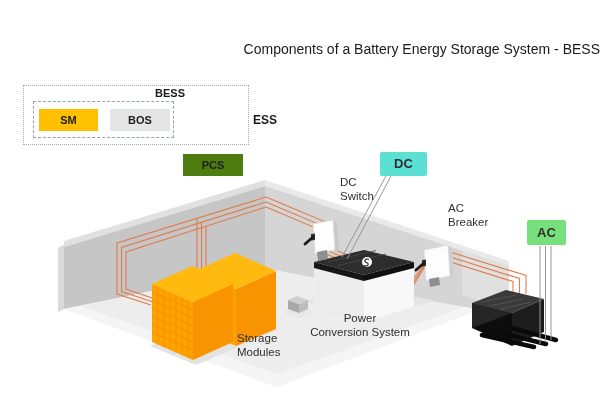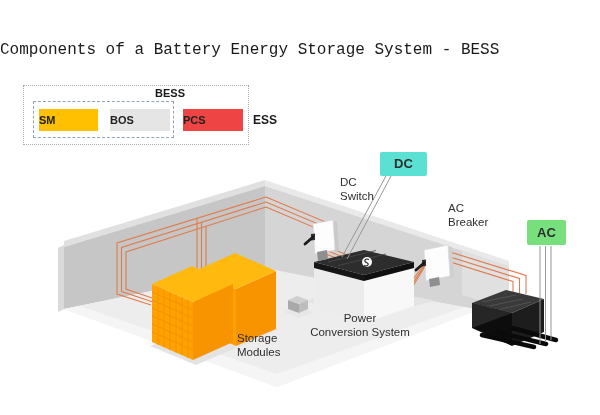--- a/index.html
+++ b/index.html
@@ -1,26 +1,26 @@
 <!DOCTYPE html>
 <html><head>
 <meta charset="utf-8">
 <style>
   html,body{margin:0;padding:0;background:#ffffff;}
   .stage{position:relative;width:600px;height:415px;background:#fff;overflow:hidden;
          font-family:"Liberation Sans",sans-serif;}
-  .title{position:absolute;left:0;top:41px;width:100%;text-align:left;
-         font-family:Liberation Mono, monospace;font-size:16px;color:#1a1a1a;letter-spacing:0px;}
+  .title{position:absolute;left:0;top:41px;width:100%;text-align:right;
+         font-family:Liberation Sans, sans-serif;font-size:14px;color:#1a1a1a;letter-spacing:0px;}
   .legend-outer{position:absolute;left:23px;top:85px;width:226px;height:60px;
                 border:1px dotted #a9a9a9;box-sizing:border-box;}
   .legend-bess{position:absolute;left:23px;top:87px;width:162px;text-align:right;
                font-size:11px;font-weight:bold;color:#1a1a1a;}
   .legend-inner{position:absolute;left:33px;top:101px;width:141px;height:37px;
                 border:1px dashed #93a3b1;box-sizing:border-box;}
-  .swatch{position:absolute;top:109px;height:22px;line-height:22px;text-align:left;
+  .swatch{position:absolute;top:109px;height:22px;line-height:22px;text-align:center;
           font-size:11px;font-weight:bold;color:#212121;}
   .sw-sm{left:39px;width:59px;}
   .sw-bos{left:110px;width:60px;}
   .sw-pcs{left:183px;width:60px;}
   .legend-ess{position:absolute;left:253px;top:109px;height:22px;line-height:22px;
               font-size:12px;font-weight:bold;color:#1a1a1a;}
   svg{position:absolute;left:0;top:0;}
   svg text{font-family:"Liberation Sans",sans-serif;fill:#2e2e2e;font-size:11.5px;}
   svg text.badge{font-size:13px;font-weight:600;}
 </style>
@@ -30,21 +30,21 @@
 <div class="stage">
 
   <div class="title">Components of a Battery Energy Storage System - BESS</div>
 
   <div>
     <div class="legend-outer"></div>
     <div class="legend-bess">BESS</div>
     <div class="legend-inner"></div>
     <div class="swatch sw-sm" style="background: rgb(255, 192, 1);">SM</div>
     <div class="swatch sw-bos" style="background: #e5e5e5;">BOS</div>
-    <div class="swatch sw-pcs" style="background: #ef4444;">PCS</div>
+    <div class="swatch sw-pcs" style="background: #4d7c0f; margin-top: 45px;">PCS</div>
     <div class="legend-ess">ESS</div>
   </div>
 
   <svg width="600" height="415" viewBox="0 0 600 415">
 
     <g>
       <polygon points="58,248 64,245 64,309 58,312" fill="#dadada"></polygon>
       <polygon points="64,241 265,180 265,186 64,247" fill="#e0e0e0"></polygon>
       <polygon points="64,247 265,186 265,268 64,309" fill="#c6c6c6"></polygon>
       <polygon points="265,180 509,261 509,266 265,186" fill="#e9e9e9"></polygon>

